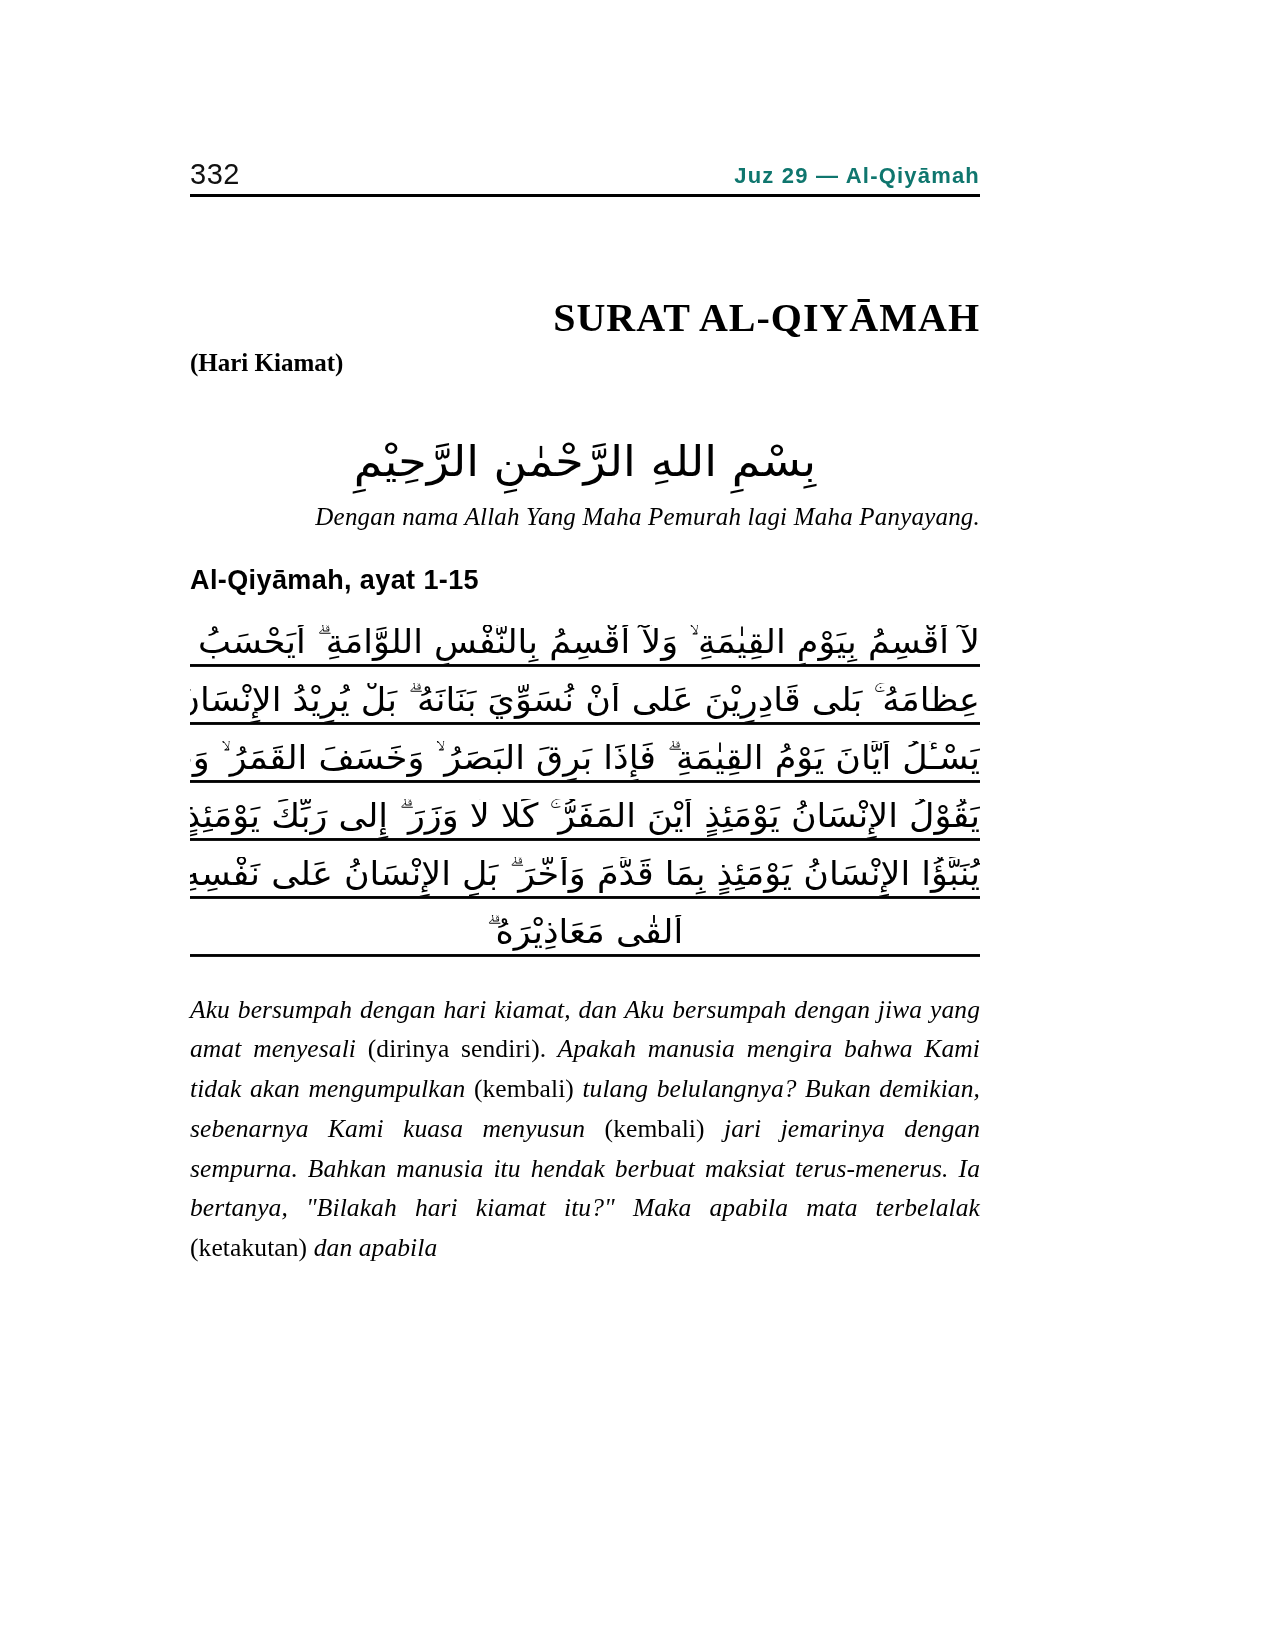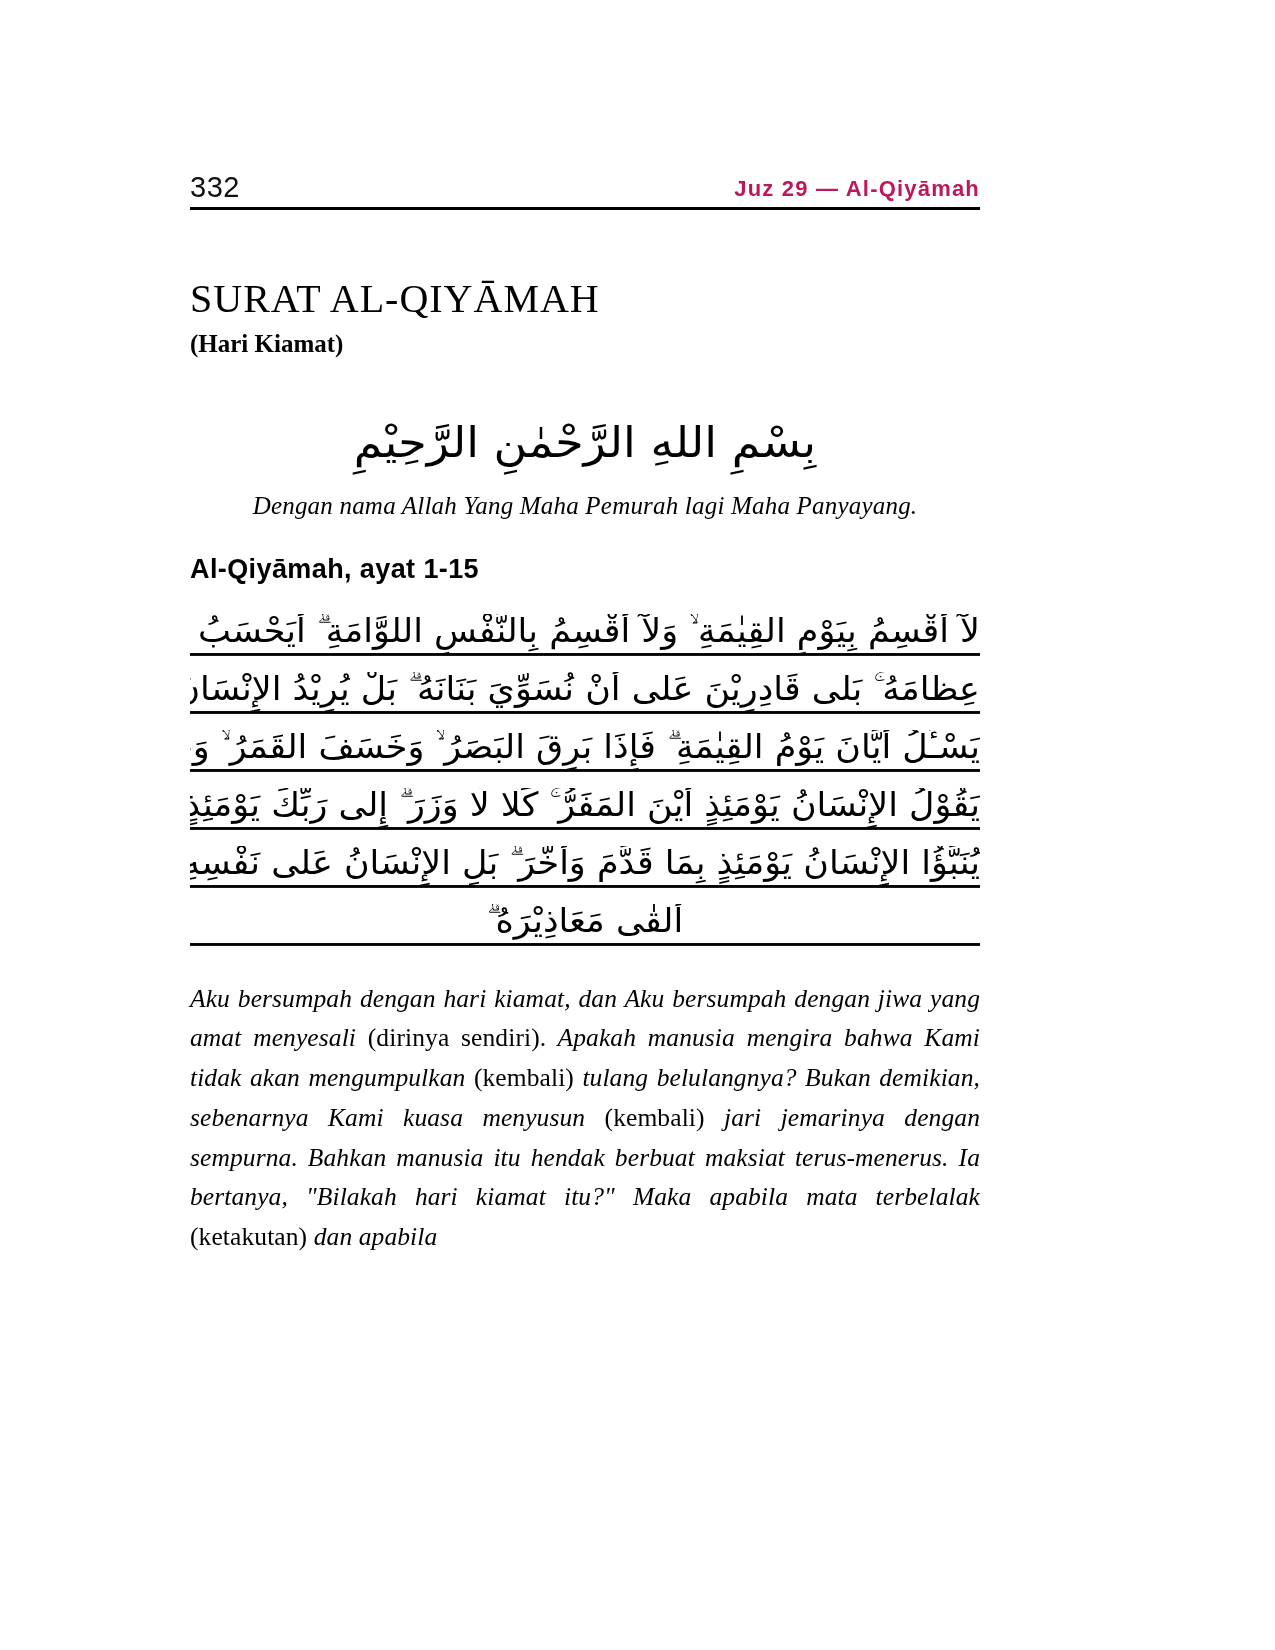--- a/index.html
+++ b/index.html
@@ -21,21 +21,21 @@
     left: 0;
     top: 0;
     width: 1275px;
     height: 1650px;
     background: #fff;
   }
 
   .content {
     position: absolute;
     left: 190px;
-    top: 156px;
+    top: 143px;
     width: 790px;
   }
 
   
   .runhead {
     display: flex;
     align-items: flex-end;
     justify-content: space-between;
     height: 46px;
   }
@@ -46,35 +46,35 @@
     letter-spacing: 0.5px;
     line-height: 1;
     color: #111;
   }
   .runhead-right {
     font-family: "Liberation Sans", "DejaVu Sans", sans-serif;
     font-size: 22px;
     font-weight: 700;
     letter-spacing: 1.2px;
     line-height: 1;
-    color: #be185d;
+    color: #0f766e;
     padding-bottom: 2px;
   }
   .rule-top {
     border-bottom: 3px solid #000;
     margin-top: 5px;
     width: 100%;
   }
 
   
   .surah-title {
-    text-align: left;
-    margin-top: 68px;
+    text-align: right;
+    margin-top: 100px;
     font-size: 40px;
-    font-weight: 400;
+    font-weight: 700;
     letter-spacing: 1px;
     font-family: "Liberation Serif", "DejaVu Serif", serif;
     line-height: 1.05;
   }
   .surah-subtitle {
     text-align: left;
     margin-top: 10px;
     font-size: 25px;
     font-weight: 700;
     font-family: "Liberation Serif", "DejaVu Serif", serif;
@@ -95,22 +95,22 @@
     text-align: center;
     margin-top: 56px;
     font-family: "DejaVu Sans", sans-serif;
     font-size: 46px;
     line-height: 1.25;
     direction: rtl;
     unicode-bidi: bidi-override;
     transform: scaleY(0.92);
   }
   .basmalah-id {
-    text-align: center;
-    margin-top: 20px;
+    text-align: right;
+    margin-top: 12px;
     font-size: 25px;
     font-style: italic;
     font-family: "Liberation Serif", "DejaVu Serif", serif;
     letter-spacing: 0.2px;
   }
 
   
   .section-heading {
     margin-top: 34px;
     font-family: "Liberation Sans", "DejaVu Sans", sans-serif;

